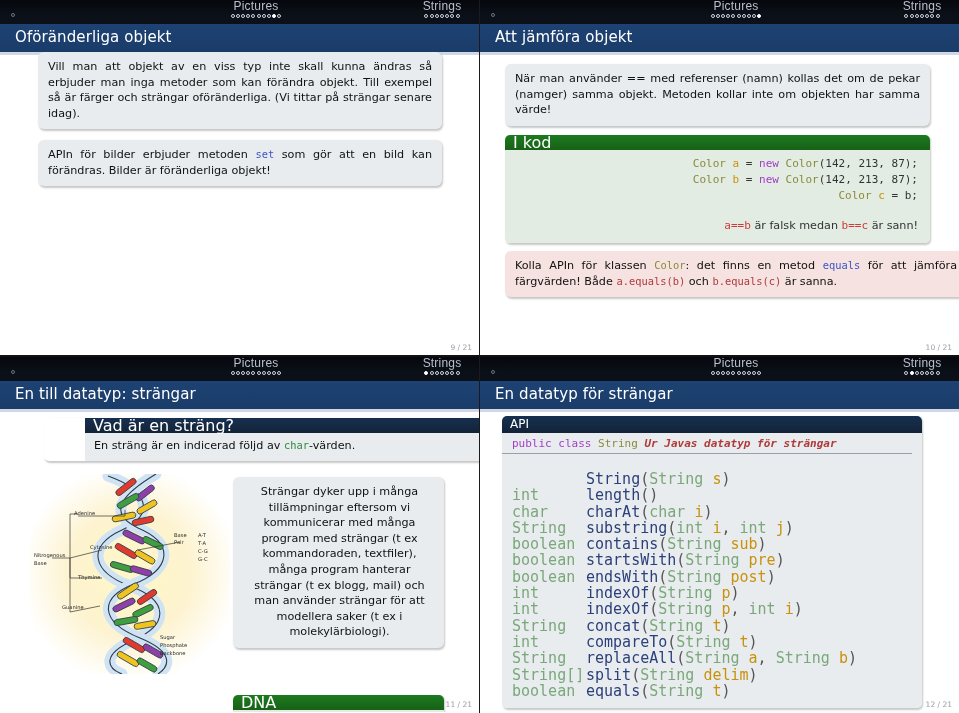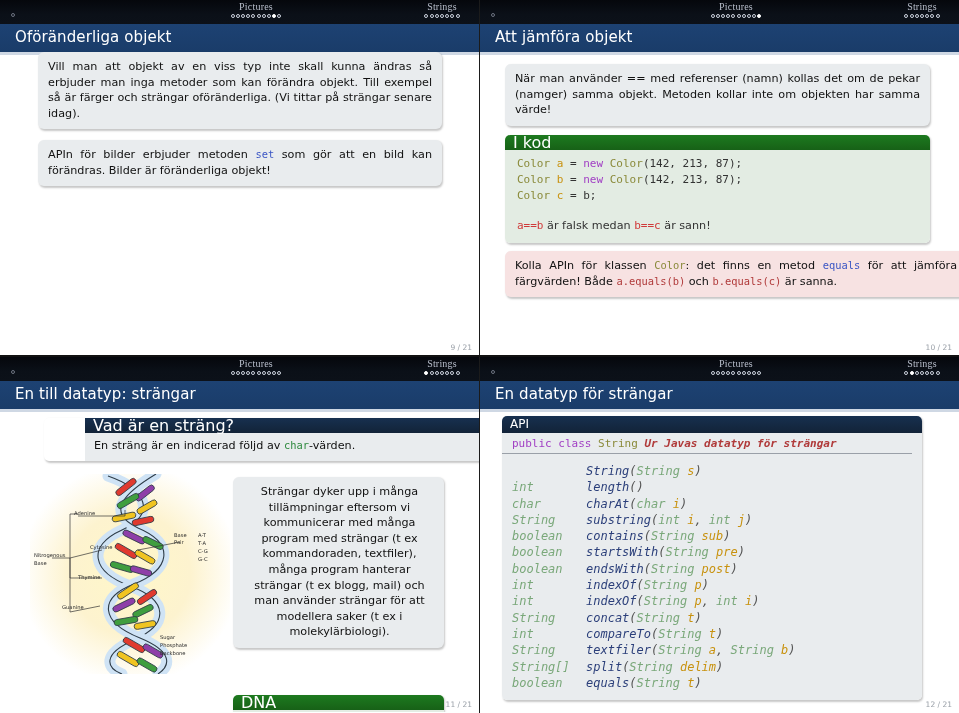--- a/index.html
+++ b/index.html
@@ -17,22 +17,22 @@
 
   .vdiv{position:absolute;left:479px;top:0;width:1px;height:713px;background:#1b1b1b;}
   .hdiv{position:absolute;left:0;top:355px;width:959px;height:2px;background:#111;}
 
   
   .navbar{position:relative;height:24px;background:#0a0d14;
           background:linear-gradient(to bottom,#05070c 0%,#0b1018 60%,#0c1119 100%);}
   .nav-dot-o{position:absolute;left:11px;top:13px;width:4px;height:4px;border-radius:50%;
              border:1px solid #6d7380;box-sizing:border-box;}
   .navgroup{position:absolute;top:2px;text-align:center;}
-  .navgroup .gtitle{font-size:10px;color:#b9bfcc;letter-spacing:.2px;line-height:9px;
-                    font-family:Liberation Serif, serif;}
+  .navgroup .gtitle{font-size:12px;color:#b9bfcc;letter-spacing:.2px;line-height:9px;
+                    font-family:Liberation Sans, sans-serif;}
   .dots{margin-top:1px;line-height:6px;white-space:nowrap;}
   .dot{display:inline-block;width:4px;height:4px;border-radius:50%;margin:0 .6px;
        border:1px solid #cdd3de;box-sizing:border-box;background:transparent;vertical-align:middle;}
   .dot.on{background:#ffffff;border-color:#ffffff;}
   .ng-pics{left:196px;width:120px;}
   .ng-strs{left:392px;width:100px;}
 
   .titlebar{height:28px;background:#1c3f6e;
             background:linear-gradient(to bottom,#1d4273 0%,#1a3c69 100%);
             position:relative;}
@@ -68,22 +68,22 @@
   .c-italic{color:#b03a3a;font-style:italic;font-weight:bold;}
   .inline-code{font-family:"DejaVu Sans Mono","Liberation Mono",monospace;font-size:10.4px;}
   .ic-blue{color:#3a55c4;}
   .ic-green{color:#2f8a3f;}
   .ic-olive{color:#8a8a3a;}
   .ic-red{color:#b03a3a;}
 
   .pagenum{position:absolute;right:7px;bottom:3px;font-size:7.5px;color:#9aa0a8;}
 
   
-  .apitable{font-family:"DejaVu Sans Mono","Liberation Mono",monospace;font-size:12px;
-            line-height:16.3px;padding:8px 0 4px 0;font-style:italic;}
+  .apitable{font-family:"DejaVu Sans Mono","Liberation Mono",monospace;font-size:15px;
+            line-height:16.3px;padding:16px 0 4px 0;}
   .apirow{display:flex;padding-left:10px;}
   .apirow .rt{width:74px;flex:0 0 74px;color:#7aa87a;}
   .apirow .rm{flex:1;color:#2b3f7a;}
   .apihdr{padding-left:10px;border-bottom:1px solid #9aa0a8;margin:0 10px 1px 0;padding-bottom:1px;}
   .arg{color:#c8920f;}
   .pty{color:#7aa87a;}
 
   
   .dna{position:absolute;overflow:hidden;}
   .dnalbl{position:absolute;font-size:5.2px;color:#2a2a2a;line-height:6.2px;
@@ -141,21 +141,21 @@
     </div>
     <div class="titleunder"></div>
     <div class="bodyarea">
 
       <div class="box box-plain" style="left:25px;top:9px;width:425px;">
         <div class="box-txt">När man använder == med referenser (namn) kollas det om de pekar (namger) samma objekt. Metoden kollar inte om objekten har samma värde!</div>
       </div>
 
       <div class="tbox" style="left:25px;top:80px;width:425px;">
         <div class="th th-green">I kod</div>
-        <div class="tb tb-green" style="padding:6px 12px 9px 12px;">
+        <div class="tb tb-green" style="padding:6px 12px 9px 12px;text-align:right;">
           <div class="code" id="tr-code"><div><span class="c-cls">Color </span><span class="c-var">a</span><span class="c-plain"> = </span><span class="c-kw">new</span><span class="c-cls"> Color</span><span class="c-plain">(142, 213, 87);</span></div><div><span class="c-cls">Color </span><span class="c-var">b</span><span class="c-plain"> = </span><span class="c-kw">new</span><span class="c-cls"> Color</span><span class="c-plain">(142, 213, 87);</span></div><div><span class="c-cls">Color </span><span class="c-var">c</span><span class="c-plain"> = b;</span></div></div>
           <div class="code" style="margin-top:14px;"><span class="c-red">a==b</span><span class="c-plain" style="font-family:'DejaVu Sans','Liberation Sans',sans-serif;font-size:11.2px;"> är falsk medan </span><span class="c-red">b==c</span><span class="c-plain" style="font-family:'DejaVu Sans','Liberation Sans',sans-serif;font-size:11.2px;"> är sann!</span></div>
         </div>
       </div>
 
       <div class="box box-pink" style="left:25px;top:196px;width:462px;">
         <div class="box-txt"><span>Kolla APIn för klassen </span><span class="inline-code ic-olive">Color</span><span>: det finns en metod </span><span class="inline-code ic-blue">equals</span><span> för att jämföra färgvärden! Både </span><span class="inline-code ic-red">a.equals(b)</span><span> och </span><span class="inline-code ic-red">b.equals(c)</span><span> är sanna.</span></div>
       </div>
 
       <div class="pagenum">10 / 21</div>
@@ -331,21 +331,21 @@
               <div class="apirow">
                 <span class="rt">String</span>
                 <span class="rm"><span>concat</span><span style="color: rgb(85, 85, 85);">(</span><span class="pty">String </span><span class="arg">t</span><span style="color: rgb(85, 85, 85);">)</span></span>
               </div>
               <div class="apirow">
                 <span class="rt">int</span>
                 <span class="rm"><span>compareTo</span><span style="color: rgb(85, 85, 85);">(</span><span class="pty">String </span><span class="arg">t</span><span style="color: rgb(85, 85, 85);">)</span></span>
               </div>
               <div class="apirow">
                 <span class="rt">String</span>
-                <span class="rm"><span>textfiler</span><span style="color: rgb(85, 85, 85);">(</span><span class="pty">String </span><span class="arg">a</span><span style="color: rgb(85, 85, 85);">, </span><span class="pty">String </span><span class="arg">b</span><span style="color: rgb(85, 85, 85);">)</span></span>
+                <span class="rm"><span>replaceAll</span><span style="color: rgb(85, 85, 85);">(</span><span class="pty">String </span><span class="arg">a</span><span style="color: rgb(85, 85, 85);">, </span><span class="pty">String </span><span class="arg">b</span><span style="color: rgb(85, 85, 85);">)</span></span>
               </div>
               <div class="apirow">
                 <span class="rt">String[]</span>
                 <span class="rm"><span>split</span><span style="color: rgb(85, 85, 85);">(</span><span class="pty">String </span><span class="arg">delim</span><span style="color: rgb(85, 85, 85);">)</span></span>
               </div>
               <div class="apirow">
                 <span class="rt">boolean</span>
                 <span class="rm"><span>equals</span><span style="color: rgb(85, 85, 85);">(</span><span class="pty">String </span><span class="arg">t</span><span style="color: rgb(85, 85, 85);">)</span></span>
               </div>
             </div>

